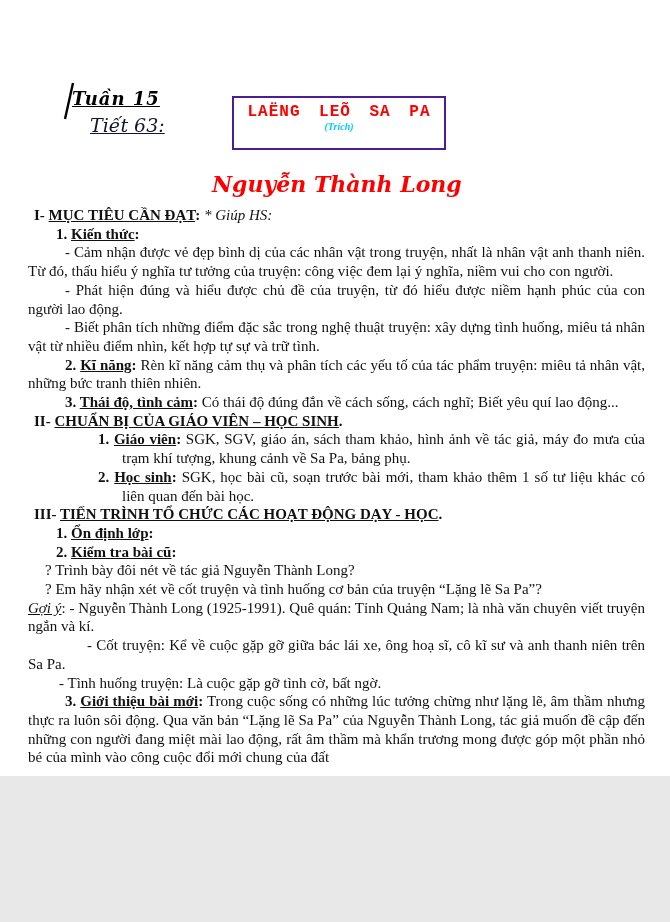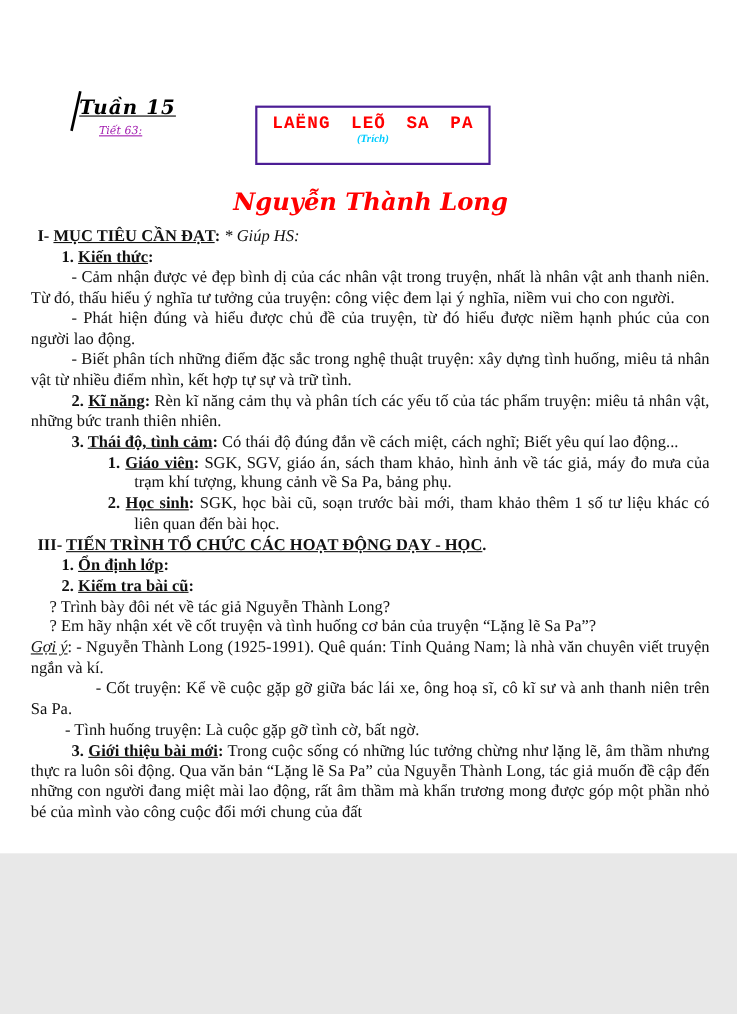--- a/index.html
+++ b/index.html
@@ -18,23 +18,23 @@
   .week {
     font-family: "DejaVu Serif", serif;
     font-style: italic; font-weight: bold;
     font-size: 18px; letter-spacing: 1px;
     text-decoration: underline;
     color: #000;
   }
   .pen-stroke { position: absolute; left: -10px; top: -6px; }
   .lesson {
     font-family: "DejaVu Serif", serif;
-    font-style: italic; font-size: 10px;
+    font-style: italic; font-size: 19px;
     text-decoration: underline;
-    margin: 5px 0 0 18px; color: #a21caf;
+    margin: 5px 0 0 18px; color: #0f172a;
   }
   .title-box {
     position: absolute; left: 232px; top: 96px;
     width: 214px; height: 54px;
     border: 2px solid #4c1d95;
     box-sizing: border-box;
     text-align: center;
   }
   .doc-title {
     margin-top: 5px;
@@ -108,21 +108,22 @@
 
   <div class="author">Nguyễn Thành Long</div>
 
   <div class="doc-body" id="doc-body">
       <p class="para s-heading"><span class="b">I- </span><span class="b u">MỤC TIÊU CẦN ĐẠT</span><span class="b">:</span><span>   </span><span class="i">* Giúp HS:</span></p>
       <p class="para s-label"><span class="b">1. </span><span class="b u">Kiến thức</span><span class="b">:</span></p>
       <p class="para s-body"><span>- Cảm nhận được vẻ đẹp bình dị của các nhân vật trong truyện, nhất là nhân vật anh thanh niên. Từ đó, thấu hiểu ý nghĩa tư tưởng của truyện: công việc đem lại ý nghĩa, niềm vui cho con người.</span></p>
       <p class="para s-body"><span>- Phát hiện đúng và hiểu được chủ đề của truyện, từ đó hiểu được niềm hạnh phúc của con người lao động.</span></p>
       <p class="para s-body"><span>- Biết phân tích những điểm đặc sắc trong nghệ thuật truyện: xây dựng tình huống, miêu tả nhân vật từ nhiều điểm nhìn, kết hợp tự sự và trữ tình.</span></p>
       <p class="para s-body"><span class="b">2. </span><span class="b u">Kĩ năng</span><span class="b">:</span><span> Rèn kĩ năng cảm thụ và phân tích các yếu tố của tác phẩm truyện: miêu tả nhân vật, những bức tranh thiên nhiên.</span></p>
-      <p class="para s-body"><span class="b">3. </span><span class="b u">Thái độ, tình cảm</span><span class="b">:</span><span> Có thái độ đúng đắn về cách miệt, cách nghĩ; Biết yêu quí lao động...</span></p>
+      <p class="para s-body"><span class="b">3. </span><span class="b u">Thái độ, tình cảm</span><span class="b">:</span><span> Có thái độ đúng đắn về cách sống, cách nghĩ; Biết yêu quí lao động...</span></p>
+      <p class="para s-heading"><span class="b">II- </span><span class="b u">CHUẨN BỊ CỦA GIÁO VIÊN – HỌC SINH</span><span class="b">.</span></p>
       <p class="para s-list"><span class="b">1. </span><span class="b u">Giáo viên</span><span class="b">:</span><span> SGK, SGV, giáo án, sách tham khảo, hình ảnh về tác giả, máy đo mưa của trạm khí tượng, khung cảnh về Sa Pa, bảng phụ.</span></p>
       <p class="para s-list"><span class="b">2. </span><span class="b u">Học sinh</span><span class="b">:</span><span> SGK, học bài cũ, soạn trước bài mới, tham khảo thêm 1 số tư liệu khác có liên quan đến bài học.</span></p>
       <p class="para s-heading"><span class="b">III- </span><span class="b u">TIẾN TRÌNH TỔ CHỨC CÁC HOẠT ĐỘNG DẠY - HỌC</span><span class="b">.</span></p>
       <p class="para s-label"><span class="b">1. </span><span class="b u">Ổn định lớp</span><span class="b">:</span></p>
       <p class="para s-label"><span class="b">2. </span><span class="b u">Kiểm tra bài cũ</span><span class="b">:</span></p>
       <p class="para s-question"><span>? Trình bày đôi nét về tác giả Nguyễn Thành Long?</span></p>
       <p class="para s-question"><span>? Em hãy nhận xét về cốt truyện và tình huống cơ bản của truyện “Lặng lẽ Sa Pa”?</span></p>
       <p class="para s-gloss"><span class="u i">Gợi ý</span><span>: - Nguyễn Thành Long (1925-1991). Quê quán: Tỉnh Quảng Nam; là nhà văn chuyên viết truyện ngắn và kí.</span></p>
       <p class="para s-note-deep"><span>- Cốt truyện: Kể về cuộc gặp gỡ giữa bác lái xe, ông hoạ sĩ, cô kĩ sư và anh thanh niên trên Sa Pa.</span></p>
       <p class="para s-note"><span>- Tình huống truyện: Là cuộc gặp gỡ tình cờ, bất ngờ.</span></p>

